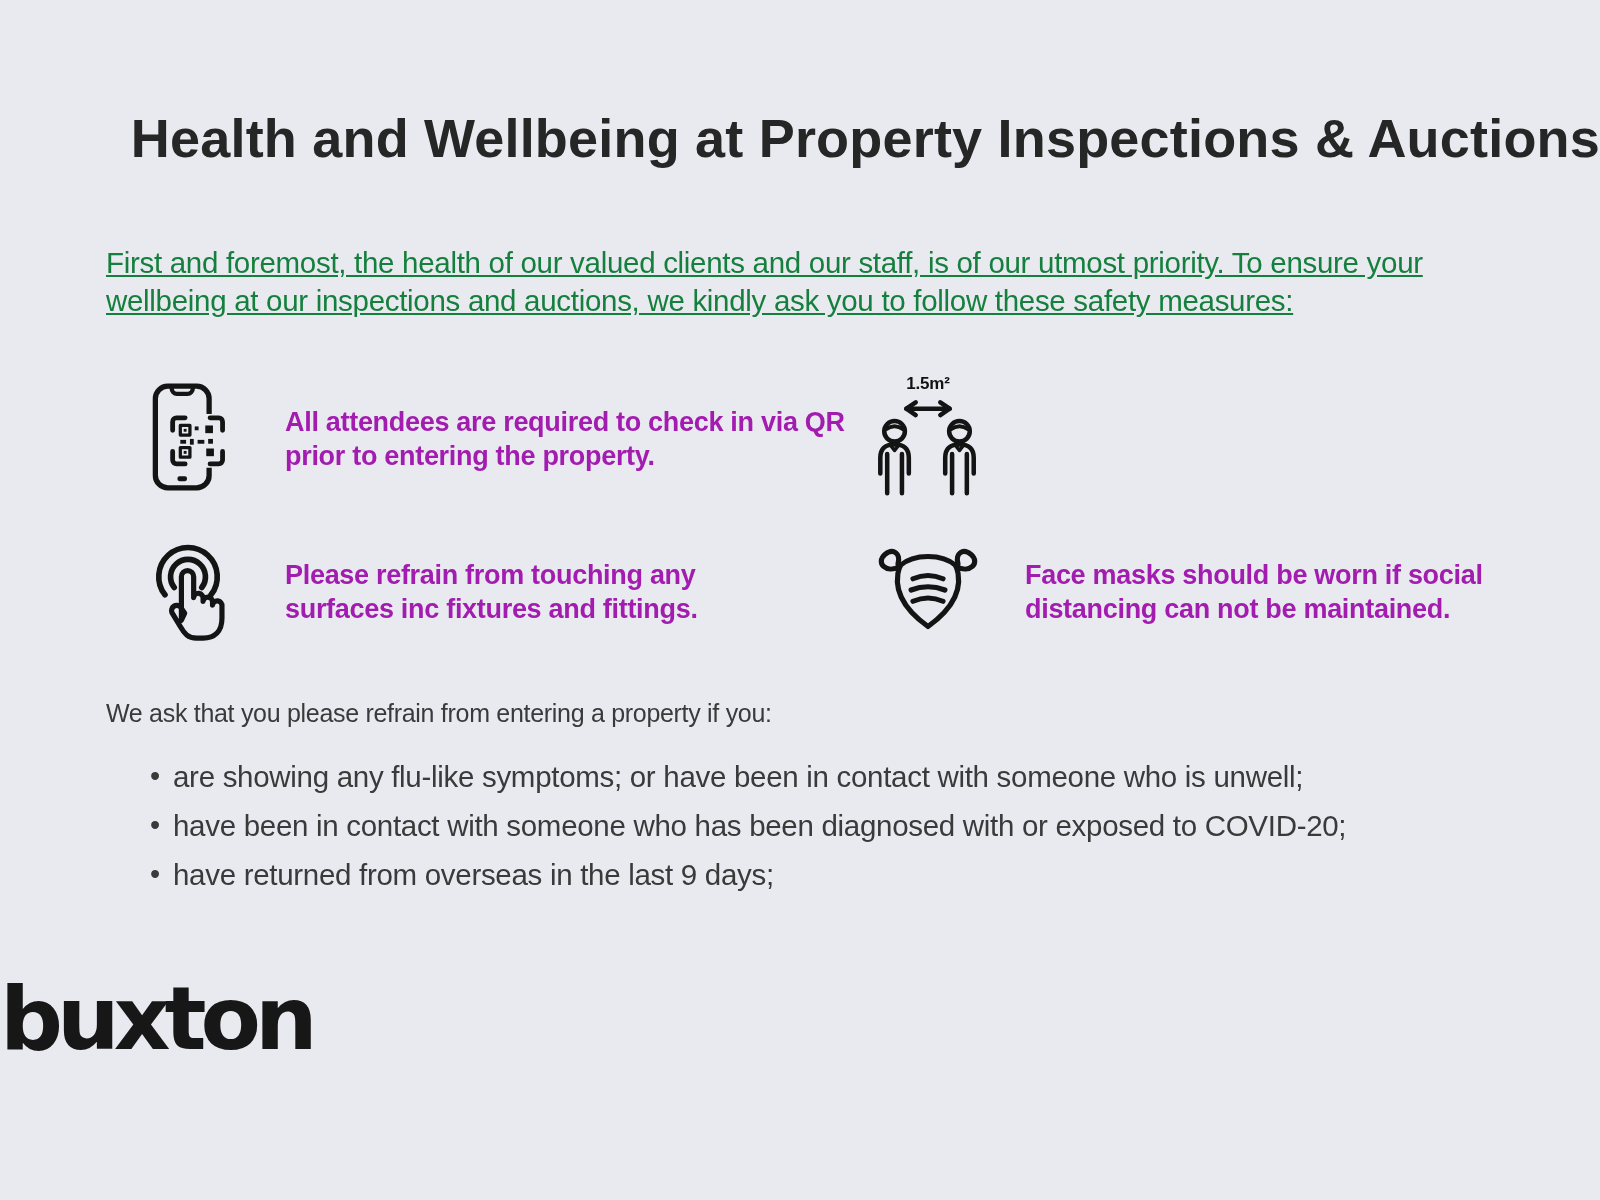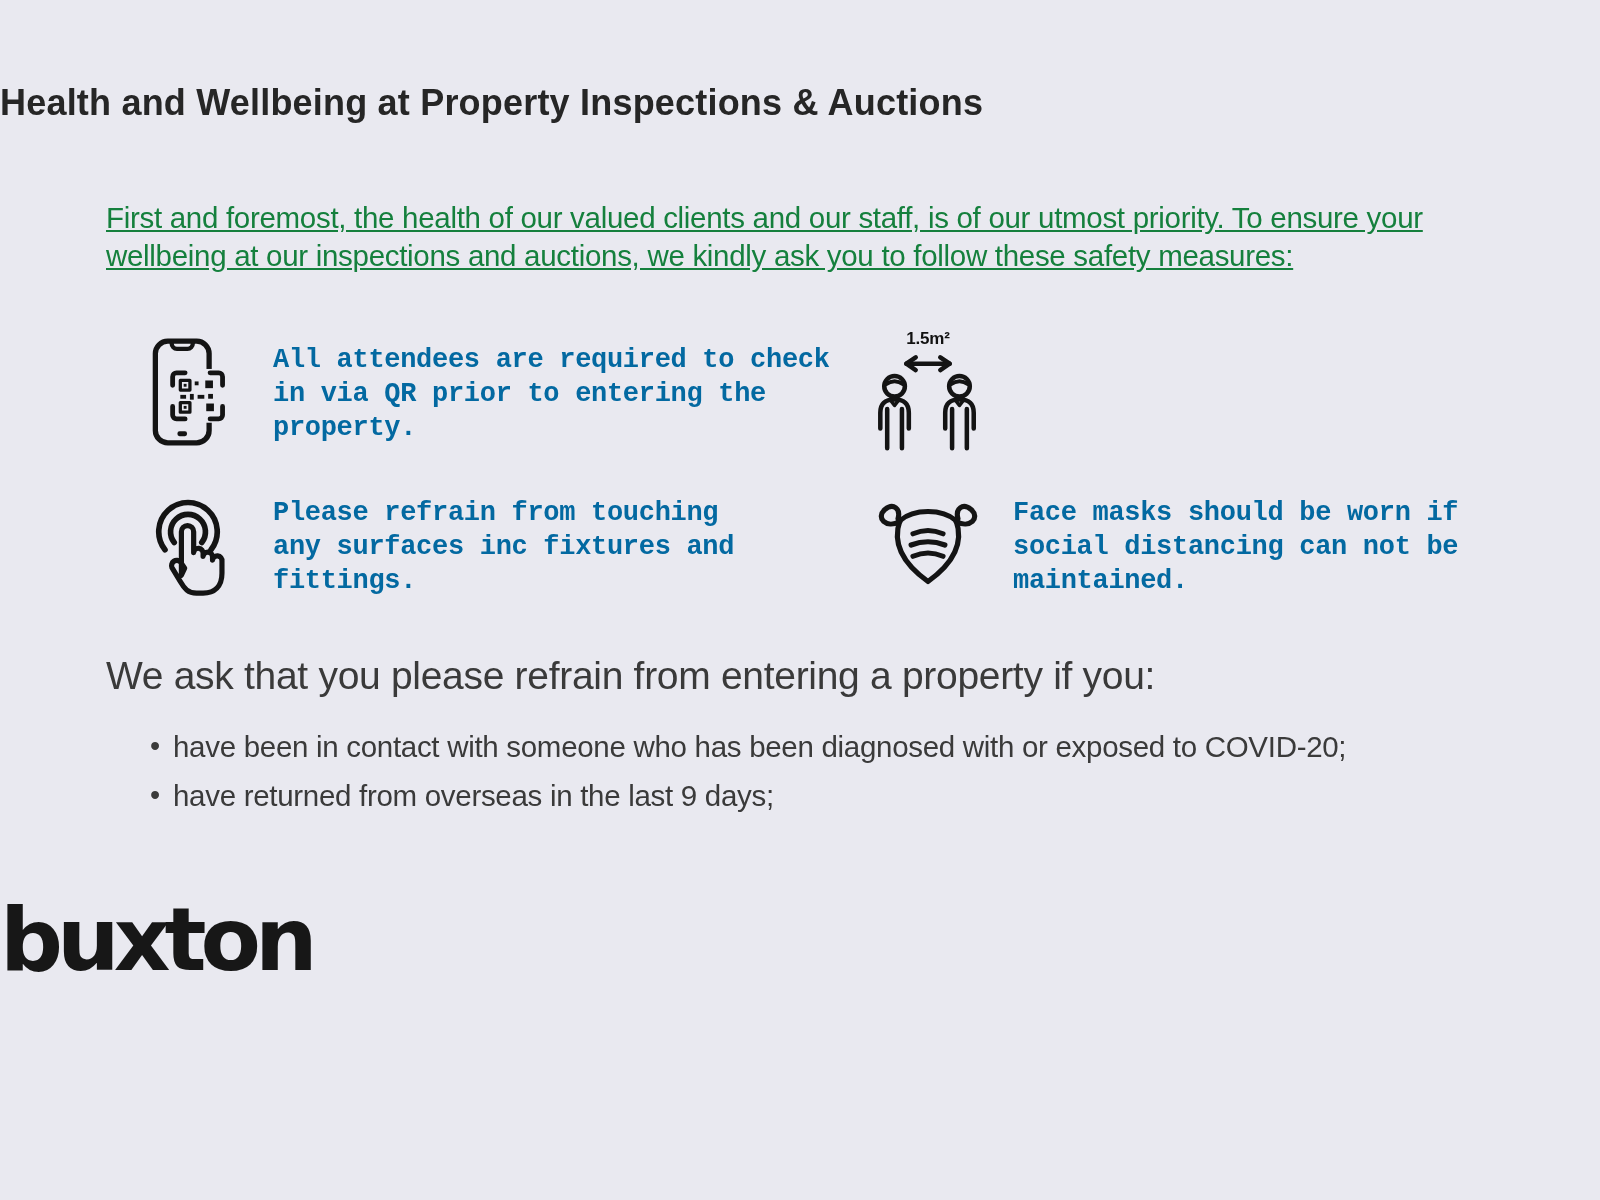--- a/index.html
+++ b/index.html
@@ -8,23 +8,23 @@
     width: 1600px; height: 1200px;
     background: #e9e9f0;
     font-family: "Liberation Sans", sans-serif;
     color: #3a3a3a;
     overflow: hidden;
   }
   .page { width: 1600px; height: 1200px; position: relative; }
 
   .title {
     margin: 0;
-    padding-top: 83px;
-    text-align: left;
-    font-size: 36px;
+    padding-top: 108px;
+    text-align: right;
+    font-size: 54px;
     line-height: 1.12;
     font-weight: bold;
     letter-spacing: 0.2px;
     color: #262626;
   }
 
   .intro {
     margin: 76px 92px 0 106px;
     font-size: 29.5px;
     line-height: 38px;
@@ -38,48 +38,47 @@
     display: grid;
     grid-template-columns: 740px 1fr;
     row-gap: 34px;
   }
   .measure { display: flex; align-items: center; }
   .icon-cell {
     width: 110px; flex: none;
     display: flex; flex-direction: column; align-items: center; justify-content: center;
   }
   .measure-text {
-    margin-left: 30px;
+    margin-left: 42px;
     font-size: 27px;
     font-weight: bold;
     letter-spacing: -0.3px;
     line-height: 34px;
-    color: #0369a1;
+    color: #a21caf;
     max-width: 575px;
-    font-family: Liberation Mono, monospace;
   }
   .measure.right .measure-text { max-width: 480px; }
 
   .distance-label {
     font-size: 17px;
     font-weight: bold;
     color: #121212;
     letter-spacing: -0.2px;
     margin-bottom: 5px;
     font-family: "Liberation Sans", sans-serif;
   }
 
   svg .ln { fill: none; stroke: #141414; stroke-linecap: round; stroke-linejoin: round; }
   svg .fl { fill: #141414; stroke: none; }
   svg .bgfill { fill: #e9e9f0; stroke: none; }
 
   .refrain { margin: 52px 60px 0 106px; }
   .refrain-heading {
     margin: 0 0 24px 0;
-    font-size: 39px;
+    font-size: 25px;
     letter-spacing: -0.3px;
     color: #3a3a3a;
   }
   .refrain-list { margin: 0; padding: 0; list-style: none; }
   .refrain-item {
     position: relative;
     padding-left: 67px;
     font-size: 29.5px;
     letter-spacing: -0.3px;
     line-height: 49px;
@@ -193,20 +192,21 @@
         </span>
       </div>
       <div class="measure-text">Face masks should be worn if social distancing can not be maintained.</div>
     </div>
 
   </div>
 
   <div class="refrain">
     <p class="refrain-heading">We ask that you please refrain from entering a property if you:</p>
     <ul class="refrain-list">
+      <li class="refrain-item">are showing any flu-like symptoms; or have been in contact with someone who is unwell;</li>
       <li class="refrain-item">have been in contact with someone who has been diagnosed with or exposed to COVID-20;</li>
       <li class="refrain-item">have returned from overseas in the last 9 days;</li>
     </ul>
   </div>
 
   <div class="logo">buxton</div>
 
 </div>
 
 </body></html>

